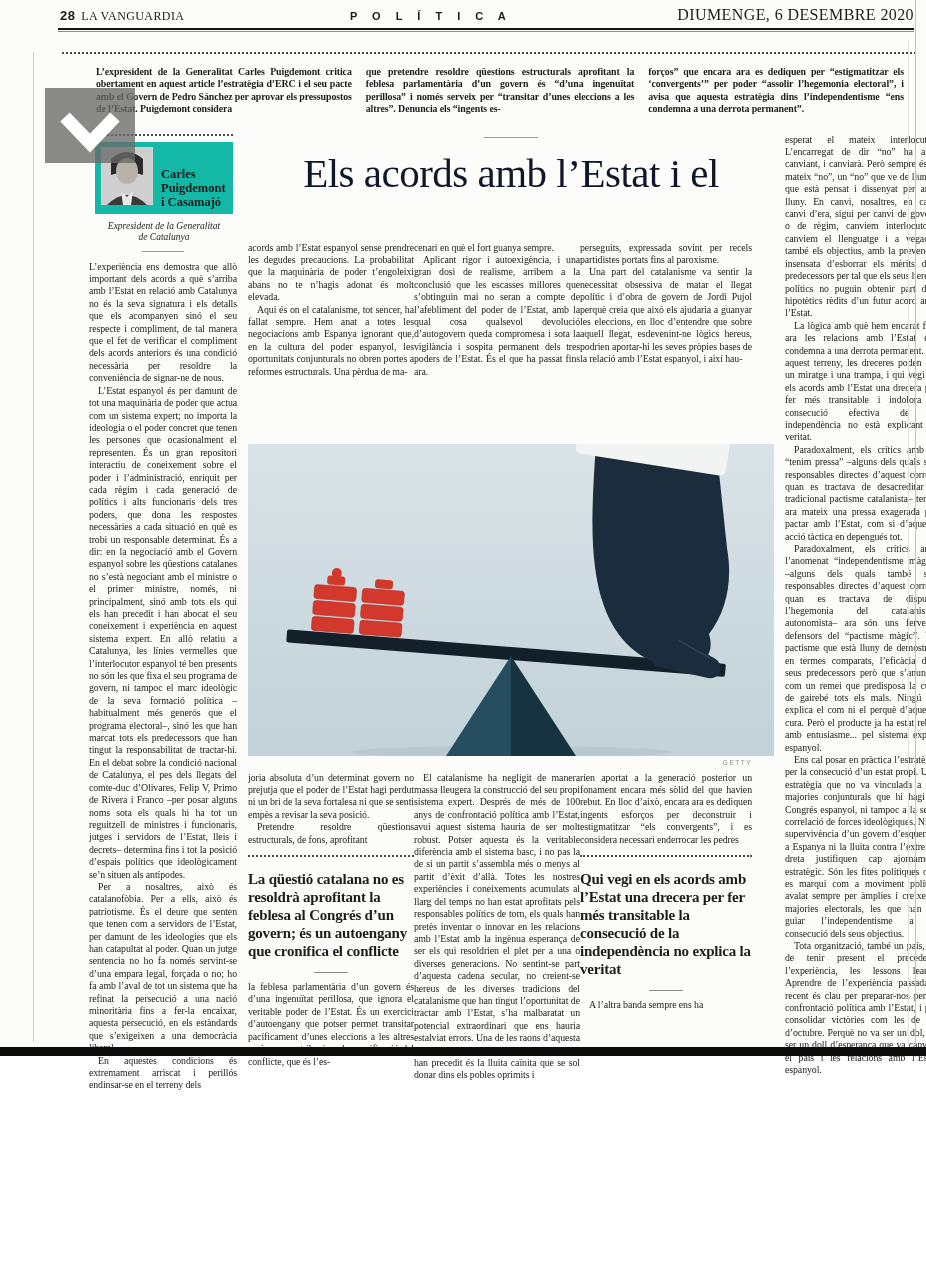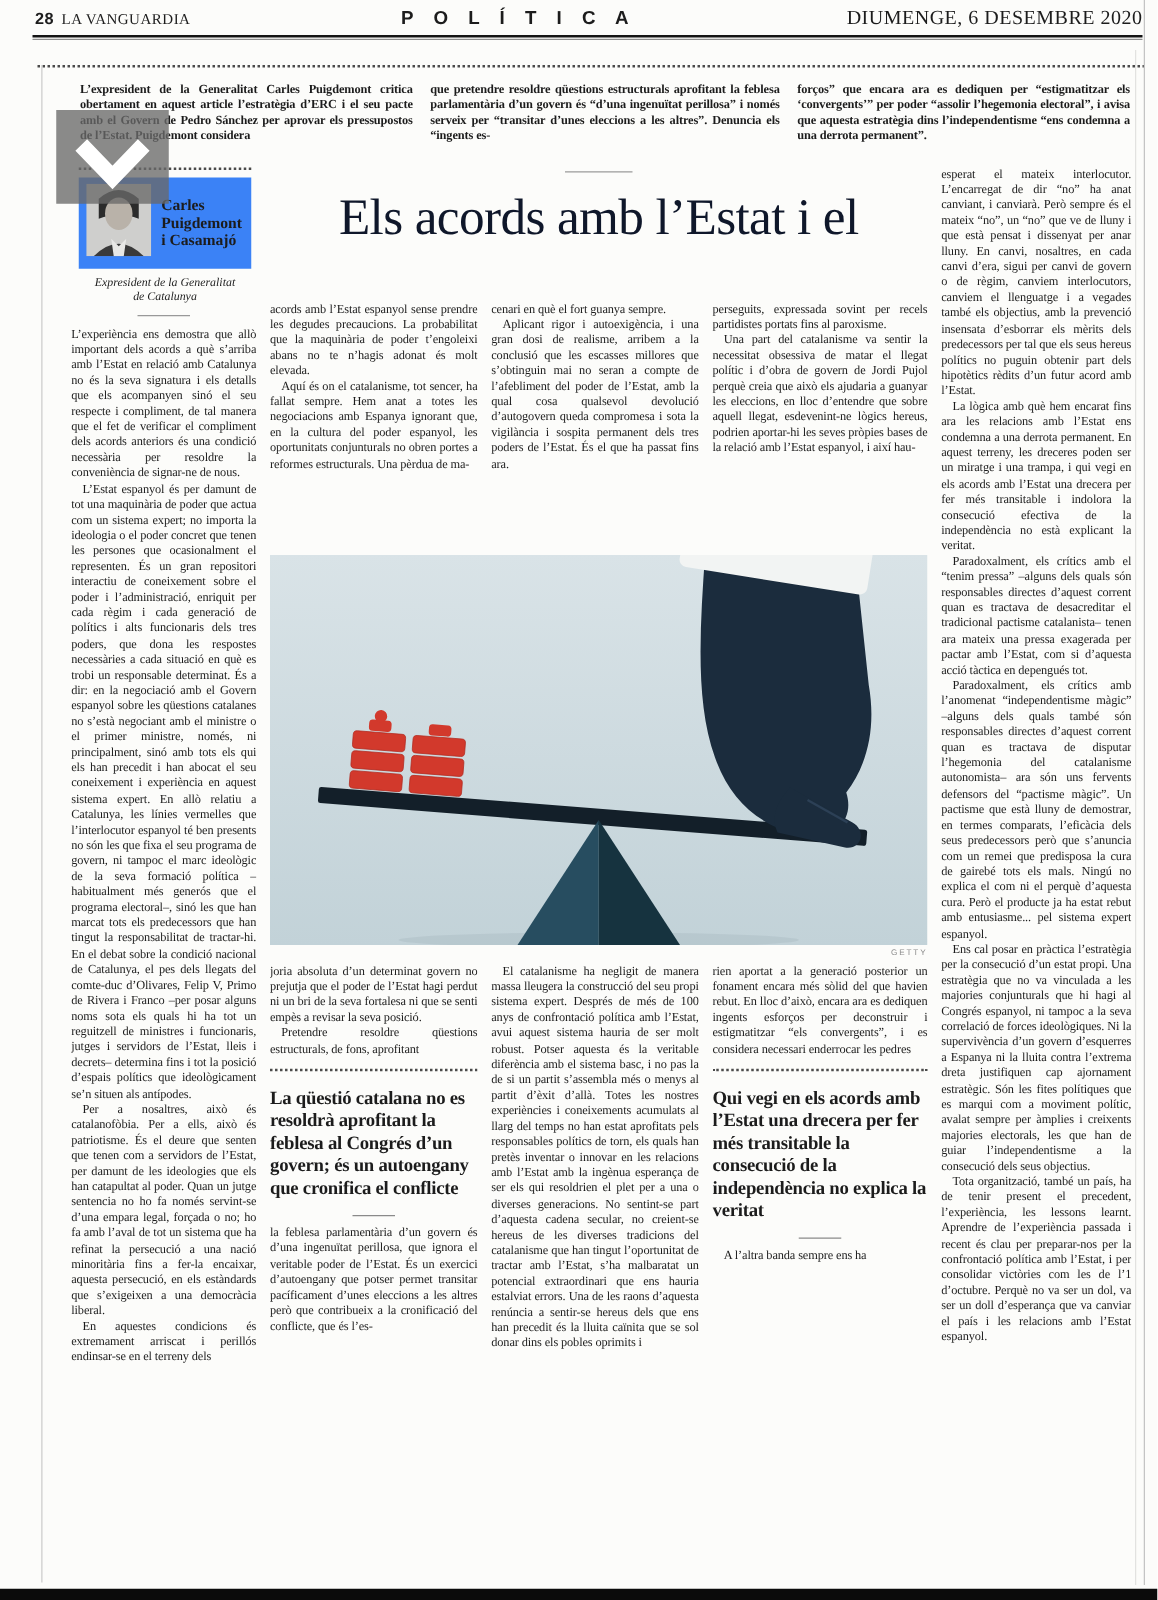--- a/index.html
+++ b/index.html
@@ -1,54 +1,54 @@
 <!DOCTYPE html>
 <html lang="ca"><head>
 <meta charset="utf-8">
 <style>
   * { margin:0; padding:0; box-sizing:border-box; }
   html,body { background:#ffffff; }
   body { width:926px; height:1280px; overflow:hidden; font-family:"Liberation Serif", serif; color:#1c1c1c; }
-  .page { position:relative; width:926px; height:1280px; background:#fcfcfa; }
+  .page { position:relative; width:926px; height:1056px; background:#fcfcfa;padding-left:32px; }
 
   
   .masthead { display:flex; justify-content:space-between; align-items:baseline; padding:6px 12px 2px 28px; }
   .mh-left { font-size:12px; letter-spacing:.4px; }
   .mh-left .pageno { font-family:"Liberation Sans", sans-serif; font-weight:bold; font-size:13px; margin-right:6px; }
-  .mh-section { font-family:"Liberation Sans", sans-serif; font-weight:bold; font-size:15px; letter-spacing:6px; }
+  .mh-section { font-family:"Liberation Sans", sans-serif; font-weight:bold; font-size:11px; letter-spacing:6px; }
   .mh-date { font-size:16px; letter-spacing:.4px; }
   .head-rule { height:4px; border-top:2px solid #141414; border-bottom:1px solid #8c8c8c; margin:2px 12px 0 26px; }
 
   .dotted { border-top:2px dotted #4a4a4a; }
   .top-dotted { margin:20px 10px 0 30px; }
 
   
   .lede { display:grid; grid-template-columns:1fr 1.05fr 1fr; gap:14px; margin:12px 22px 0 64px; }
   .lede p { font-weight:bold; font-size:13px; line-height:16.2px; text-align:justify; }
 
   
   .content { display:grid; grid-template-columns:148px 166px 166px 172px 152px; column-gap:11px; padding-left:57px; margin-top:16px; height:1122px; overflow:hidden; }
   .bodytext p { font-size:9.9px; line-height:12.4px; text-align:justify; letter-spacing:-.1px; hyphens:auto; -webkit-hyphens:auto; }
   .bodytext p.ind { text-indent:9px; }
   .col1 { height:1122px; overflow:hidden; }
   .col5 { height:1122px; overflow:hidden; padding-top:2px; }
 
   
   .author-dotted { border-top:2px dotted #4a4a4a; margin:2px 4px 6px 6px; }
-  .author-card { background:#3b82f6; display:flex; gap:8px; padding:5px 6px; margin:0 4px 0 6px; align-items:center; }
+  .author-card { background:#14b8a6; display:flex; gap:8px; padding:5px 6px; margin:0 4px 0 6px; align-items:flex-end; }
   .author-photo { flex:0 0 52px; }
   .author-name { font-weight:bold; font-size:12.5px; line-height:14px; }
   .author-role { font-style:italic; font-size:9.5px; line-height:11.5px; text-align:center; margin:7px 4px 0 6px; }
   .role-rule { width:42px; height:1px; background:#999; margin:7px auto 9px; }
 
   
   .mid { grid-column:2 / span 3; }
   .title-rule { width:54px; height:1px; background:#9a9a9a; margin:5px auto 12px; }
   .headline { text-align:center; font-weight:500; font-size:41px; line-height:46px; letter-spacing:-.5px; color:#0f172a; margin-bottom:46px; }
-  .mid-grid { display:grid; grid-template-columns:166px 166px 172px; column-gap:11px; }
+  .mid-grid { display:grid; grid-template-columns:166px 166px 172px; }
   .mt { height:200px; overflow:hidden; }
   .img-cell { grid-column:1 / span 3; margin:2px 0 6px; }
   .img-cell svg { display:block; }
   .credit { font-family:"Liberation Sans", sans-serif; font-size:6.5px; letter-spacing:1.5px; color:#8d8d8d; text-align:right; margin-top:3px; }
   .mb { height:418px; overflow:hidden; }
 
   
   .pullquote { border-top:2px dotted #4a4a4a; margin:9px 0 8px; padding-top:13px; }
   .pq-text { font-weight:bold; font-size:15px; line-height:18px; text-align:left; letter-spacing:-.2px; }
   .pq-endrule { width:34px; height:1px; background:#8a8a8a; margin:12px auto 4px; }

